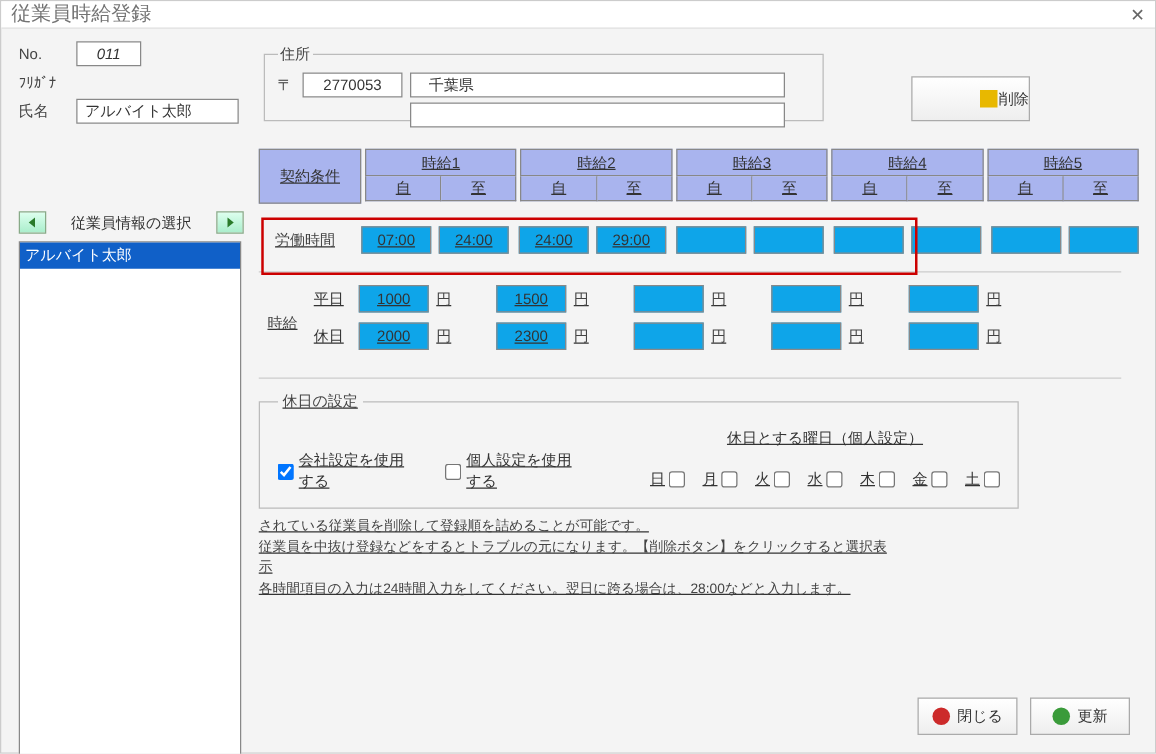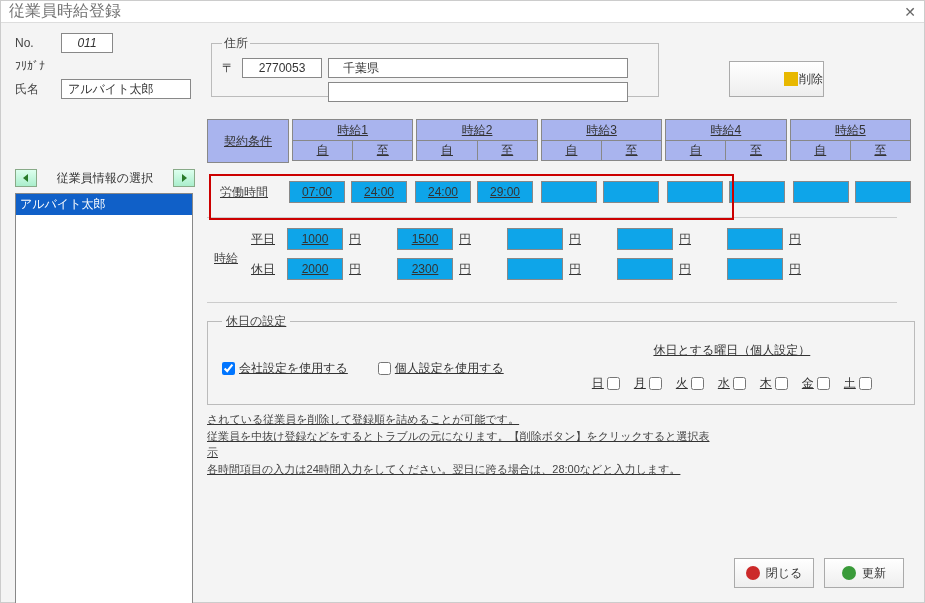--- a/index.html
+++ b/index.html
@@ -65,21 +65,21 @@
 
 
 .divider { border-top:1px solid #ccc; margin: 14px 0 10px 0; width: 690px; }
 
 
 .wage-row { display:flex; align-items:center; gap:6px; margin-bottom: 8px; }
 .wage-side-label { width: 38px; text-align:center; color:#444; }
 .yen { color:#444; margin-right: 30px; }
 
 
-fieldset.holiday { border:1px solid #bbb; padding:12px 14px; width: 708px; }
+fieldset.holiday { border:1px solid #bbb; padding:12px 14px; width: 608px; }
 fieldset.holiday legend { font-size:12px; color:#444; padding:0 4px; }
 .holiday-inner { display:flex; gap: 60px; }
 .holiday-left { display:flex; flex-direction:column; gap:0; }
 .holiday-left-row { display:flex; gap:30px; align-items:center; margin-top: 18px; }
 .chk { display:flex; gap:4px; align-items:center; cursor:pointer; }
 .chk input { width:13px; height:13px; }
 .holiday-right { flex:1; }
 .holiday-right-title { text-align:center; margin-bottom: 16px; }
 .day-checks { display:flex; gap:14px; justify-content:center; }
 .day-chk { display:flex; align-items:center; gap:3px; }

